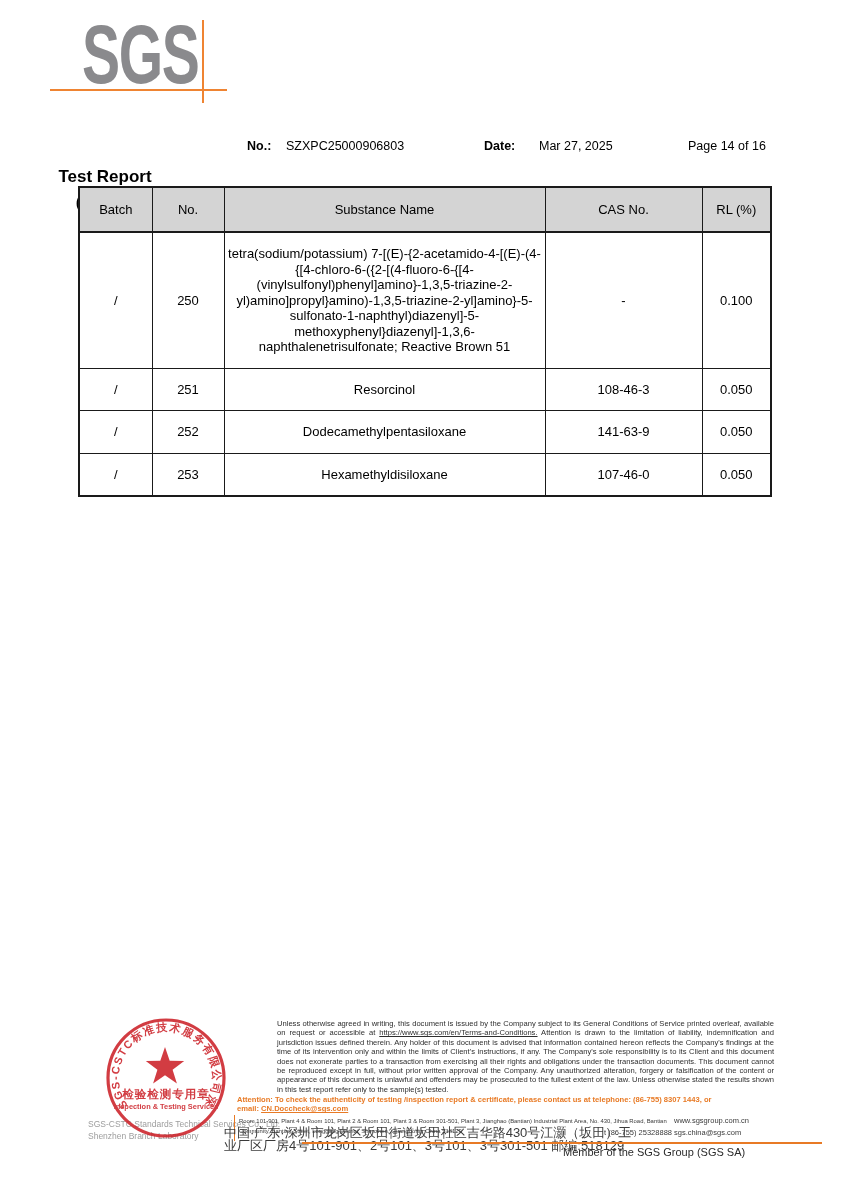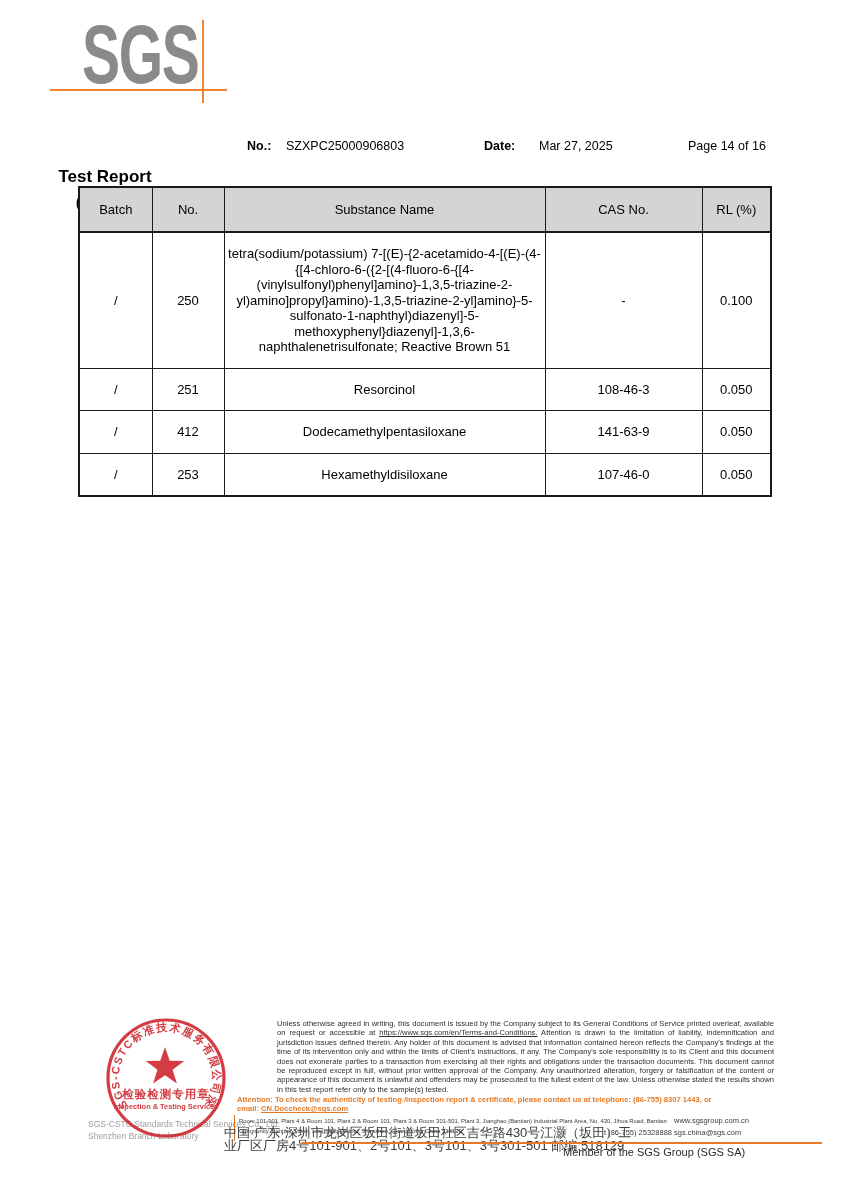--- a/index.html
+++ b/index.html
@@ -122,21 +122,21 @@
     </tr>
     <tr>
       <td>/</td>
       <td>251</td>
       <td>Resorcinol</td>
       <td>108-46-3</td>
       <td>0.050</td>
     </tr>
     <tr>
       <td>/</td>
-      <td>412</td>
+      <td>252</td>
       <td>Dodecamethylpentasiloxane</td>
       <td>141-63-9</td>
       <td>0.050</td>
     </tr>
     <tr>
       <td>/</td>
       <td>253</td>
       <td>Hexamethyldisiloxane</td>
       <td>107-46-0</td>
       <td>0.050</td>

